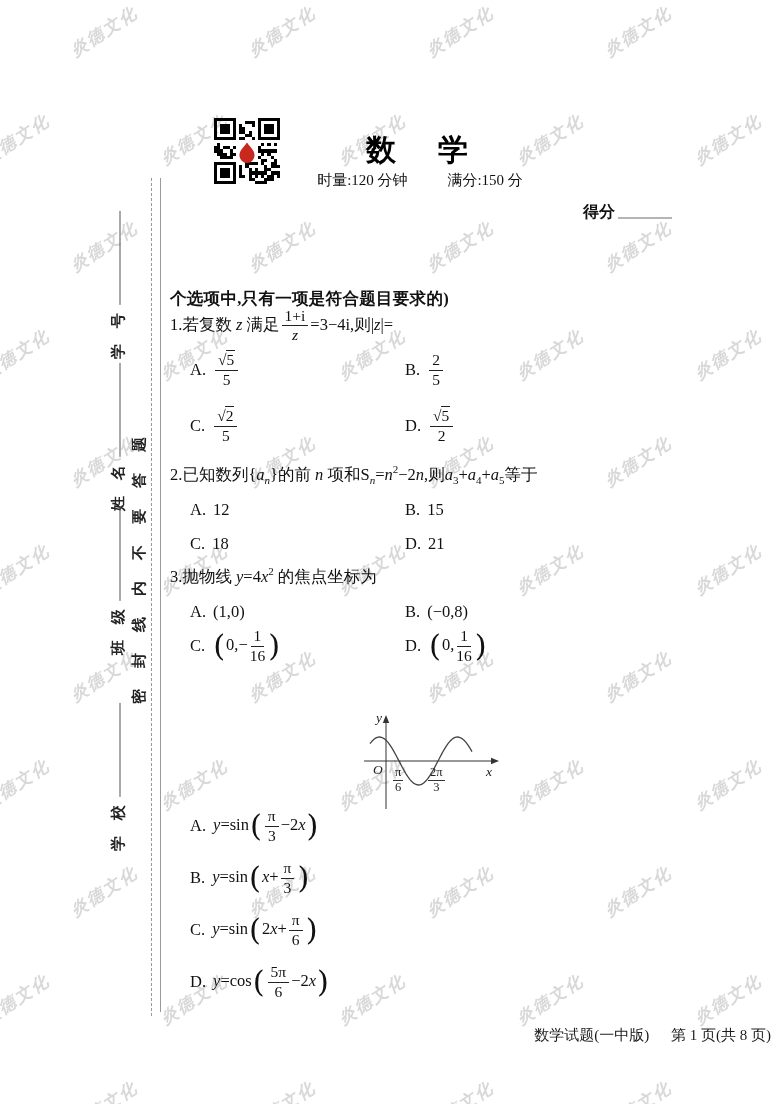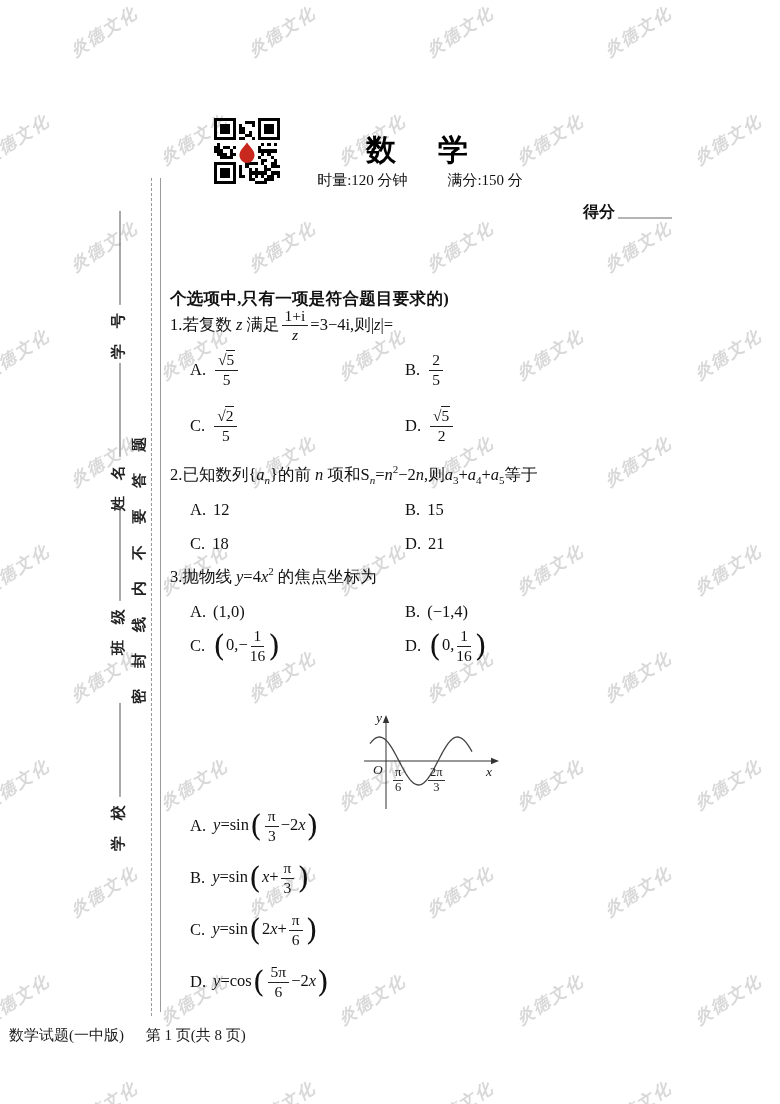--- a/index.html
+++ b/index.html
@@ -75,21 +75,21 @@
   }
   .field{
     position:absolute;white-space:nowrap;z-index:1;
     transform:translate(-50%,-50%) rotate(-90deg);
     font-size:15px;font-weight:600;letter-spacing:6px;color:#222;
   }
   .field .fline{display:inline-block;width:94px;height:1px;background:#555;margin-left:2px;vertical-align:2px;}
   .f0{left:118px;top:285px;} .f1{left:118px;top:437px;}
   .f2{left:118px;top:581px;} .f3{left:118px;top:777px;}
   
-  #footer{position:absolute;left:0;right:0;top:1026px;text-align:left;font-size:15px;color:#1c1c1c;z-index:1;}
+  #footer{position:absolute;left:0;right:0;top:1026px;text-align:right;font-size:15px;color:#1c1c1c;z-index:1;}
   #footer .fp{margin:0 9px;}
   #promo{
     position:absolute;left:0;right:0;top:1076px;text-align:center;z-index:1;
     font-family:"Liberation Sans","DejaVu Sans",sans-serif;font-weight:700;
     font-size:15.5px;color:#0c0c0c;letter-spacing:.2px;
   }
 </style>
 </head>
 <body>
 
@@ -428,21 +428,21 @@
         </div>
       </div>
       <div class="qblock" id="q3">
         <div class="stem">3.抛物线 <span class="mi">y</span>=4<span class="mi">x</span><sup>2</sup> 的焦点坐标为</div>
         <div class="opt o0">
           <span class="olabel">A.</span>
           <span class="obody">(1,0)</span>
         </div>
         <div class="opt o1">
           <span class="olabel">B.</span>
-          <span class="obody">(−1,4)</span>
+          <span class="obody">(−0,8)</span>
         </div>
         <div class="opt o2">
           <span class="olabel">C.</span>
           <span class="obody"><span class="par">
               <span class="bp">(</span>
               <span>0,−<span class="frac">
                   <span class="num">1</span>
                   <span class="den">16</span>
                 </span></span>
               <span class="bp">)</span>

